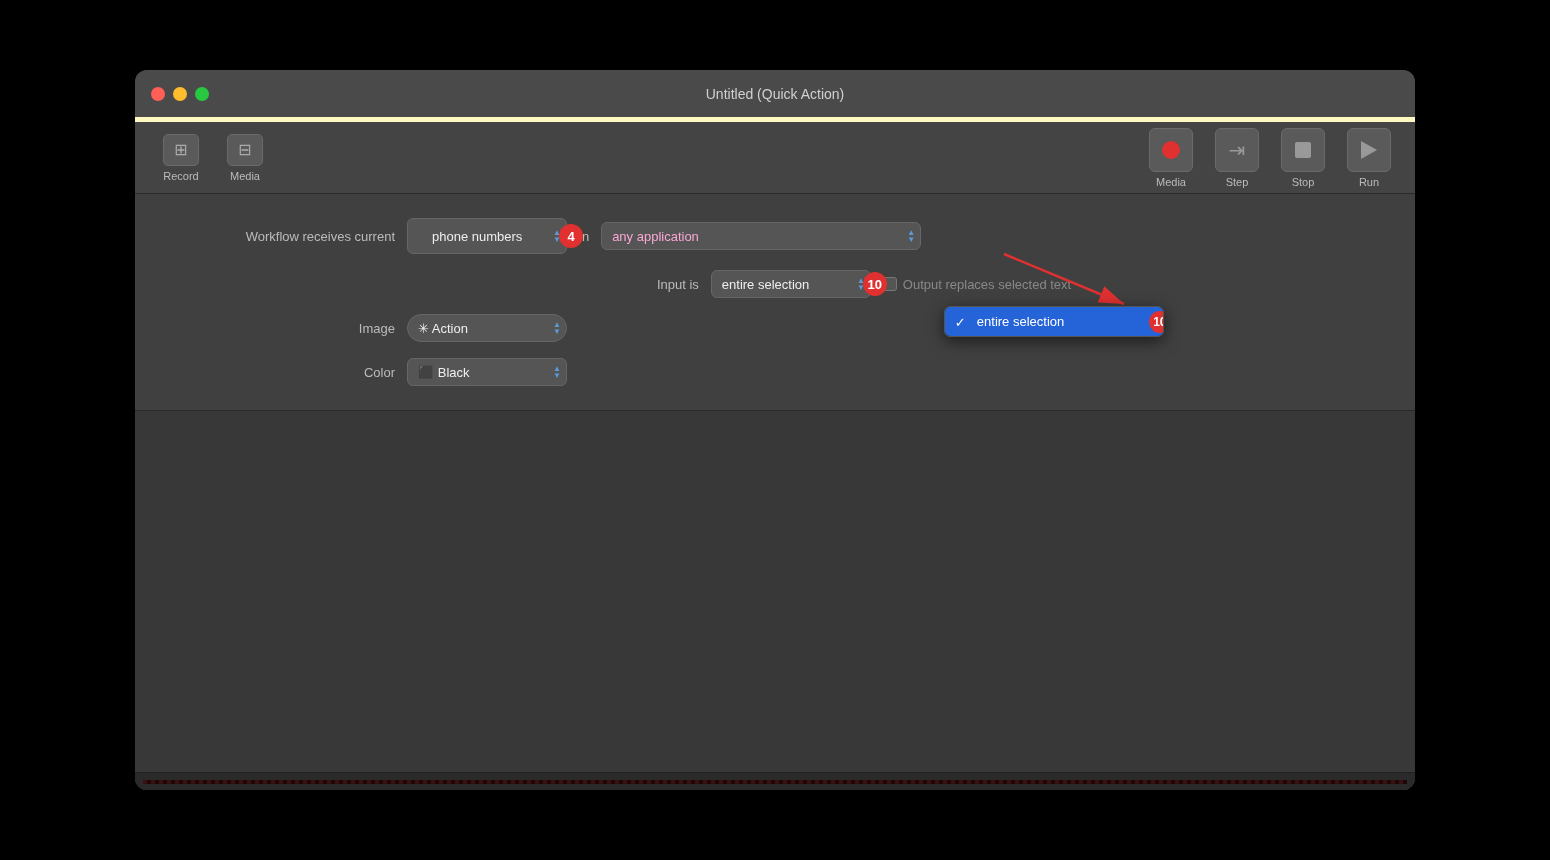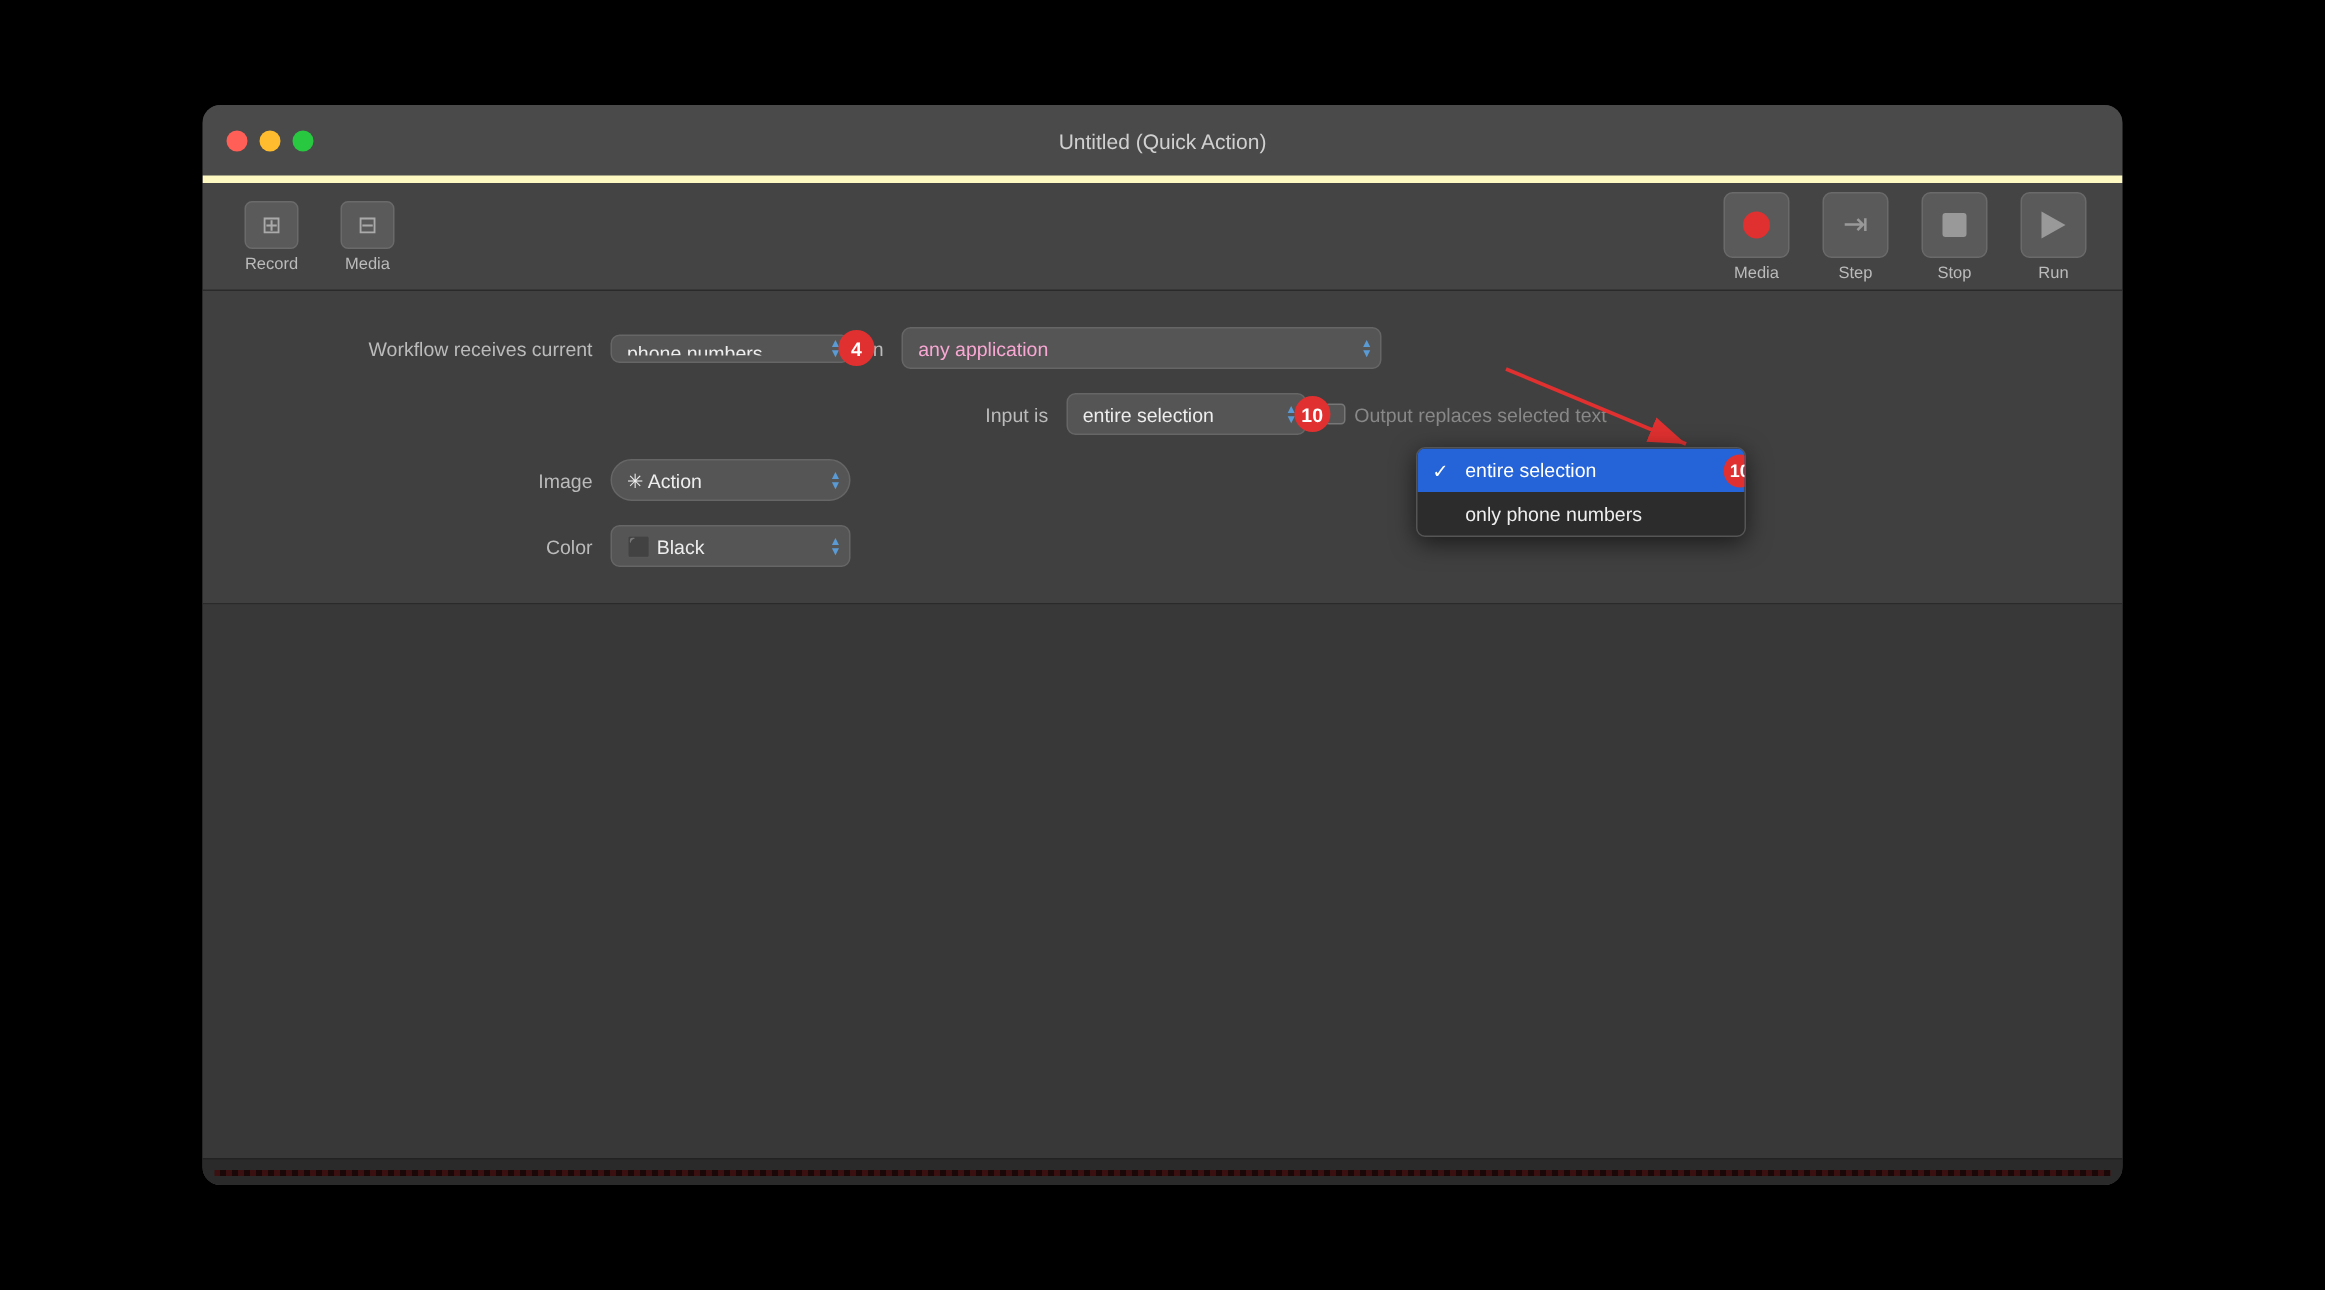--- a/index.html
+++ b/index.html
@@ -365,21 +365,21 @@
       </button>
     </div>
   </div>
 
   <div class="content-area">
     <div class="workflow-config">
 
       <div class="config-row">
         <span class="config-label">Workflow receives current</span>
         <div class="select-wrapper" style="position:relative;">
-          <select style="min-width:160px; background:#555; border:1px solid #666; border-radius:6px; color:#eee; font-size:13px; padding:4px 28px 4px 10px; appearance:none; height:19px; cursor:pointer;">
+          <select style="min-width:160px; background:#555; border:1px solid #666; border-radius:6px; color:#eee; font-size:13px; padding:4px 28px 4px 24px; appearance:none; height:36px; cursor:pointer;">
             <option>phone numbers</option>
           </select>
           <div class="select-chevron">
             <span>▲</span>
             <span>▼</span>
           </div>
           <div class="badge" style="position:absolute; right:-16px; top:50%; transform:translateY(-50%);">4</div>
         </div>
         <span class="in-text">in</span>
         <div class="select-wrapper">
@@ -415,23 +415,20 @@
               </defs>
               <line x1="0" y1="0" x2="120" y2="50" stroke="#e03030" stroke-width="2.5" marker-end="url(#arrowhead)"></line>
             </svg>
 
             <div style="background:#2c2c2c; border:1px solid #555; border-radius:6px; box-shadow:0 4px 16px rgba(0,0,0,0.6); overflow:hidden; min-width:220px; position:relative;">
               <div class="dropdown-item selected" style="position:relative;">
                 <span class="check">✓</span>
                 <span>entire selection</span>
                 <div class="dropdown-badge" style="position:absolute; right:-8px; top:50%; transform:translateY(-50%);">10</div>
               </div>
-              <div class="dropdown-item">
-                <span>only phone numbers</span>
-              </div>
             </div>
           </div>
         </div>
         <label class="checkbox-label">
           <input type="checkbox" style="">
           <span>Output replaces selected text</span>
         </label>
       </div>
 
       <div class="config-row">

